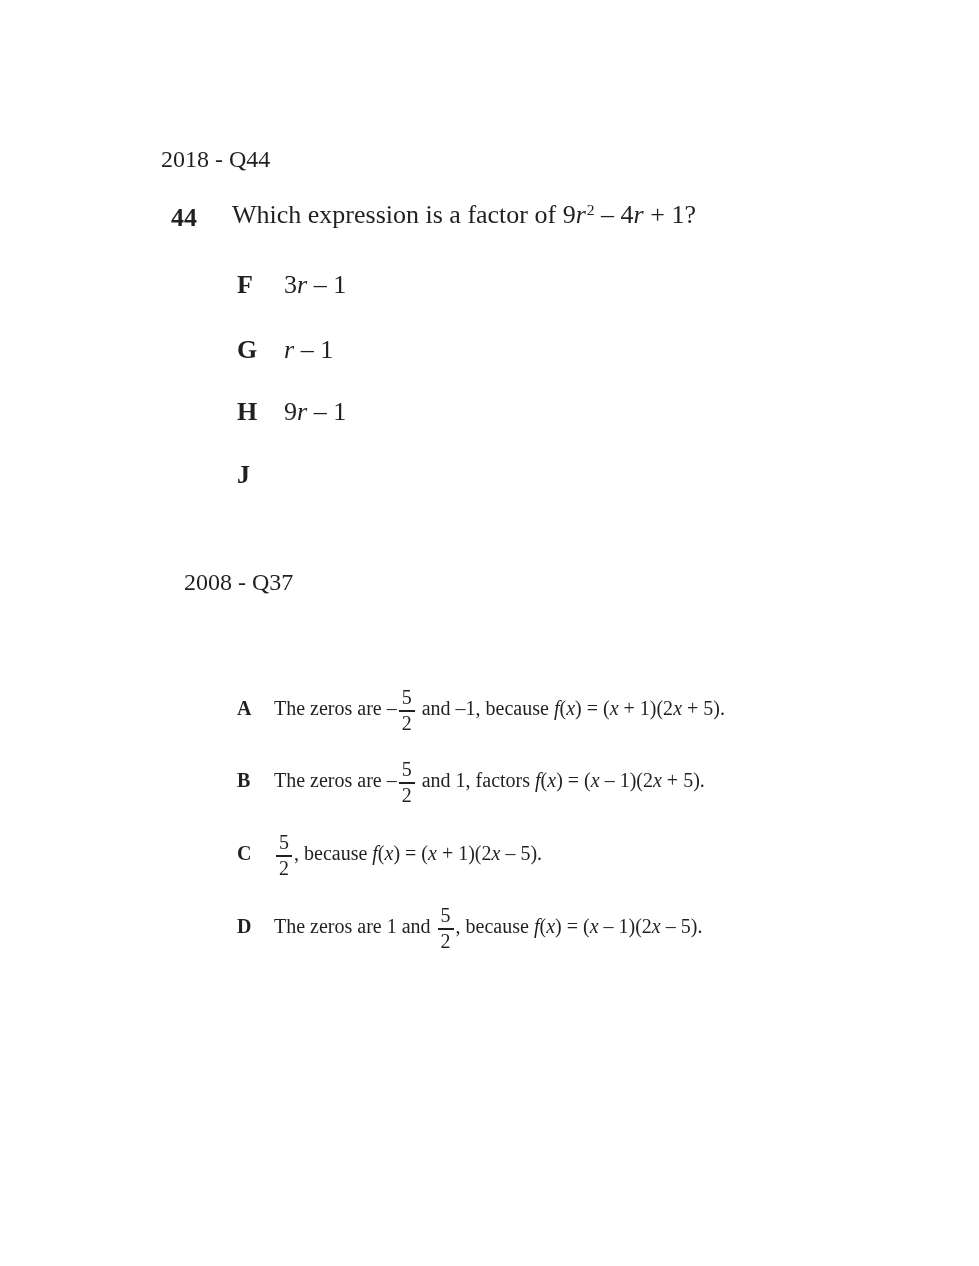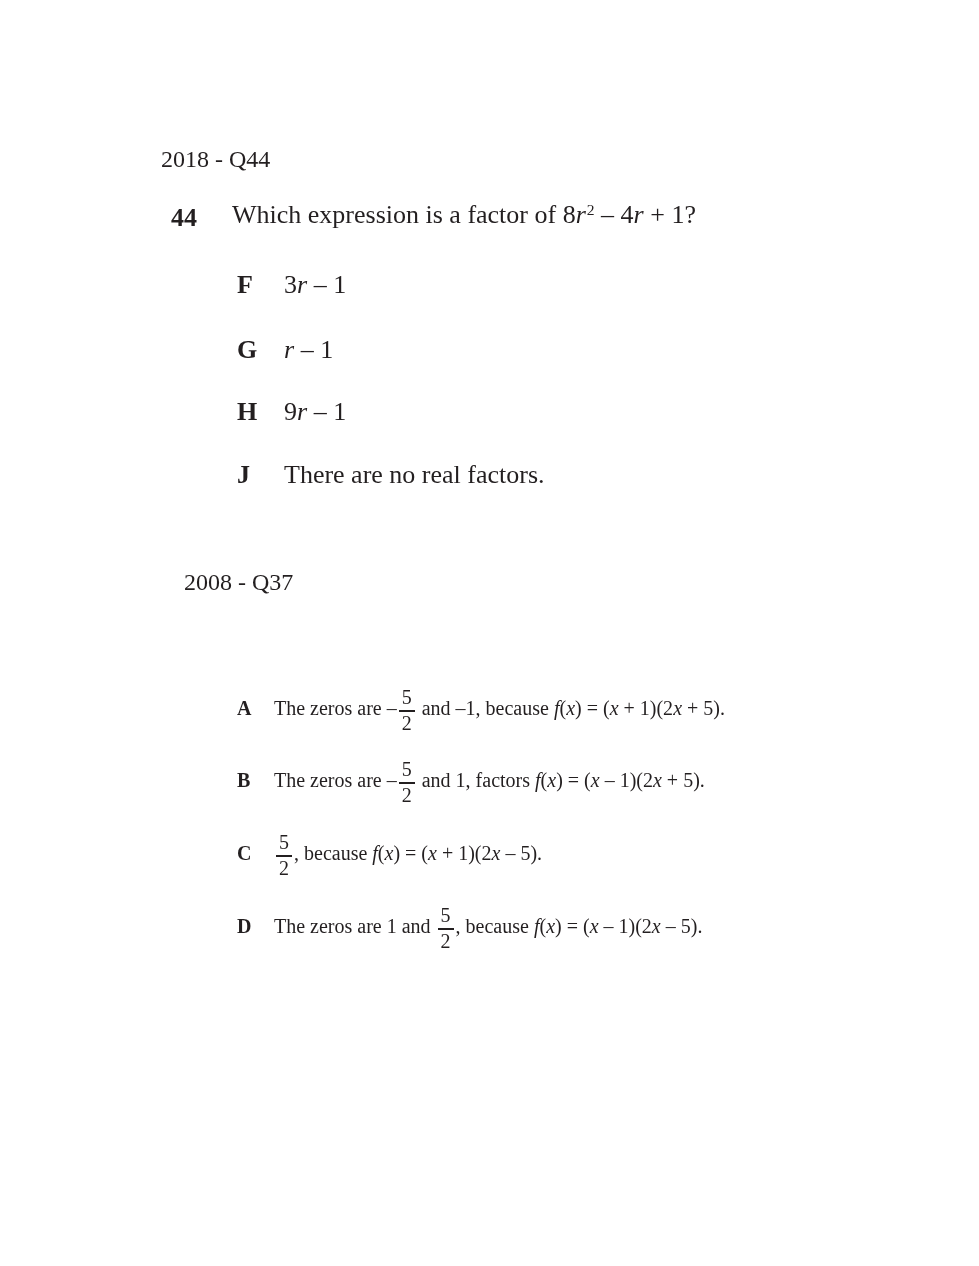--- a/index.html
+++ b/index.html
@@ -40,38 +40,37 @@
 </style>
 </head>
 <body>
 
 <div class="page">
 
   <div id="s1-header" class="src-label">2018 - Q44</div>
 
   <div id="s1-stem" class="qrow">
     <span class="qnum">44</span>
-    <span class="qtext"><span class="mtext">Which expression is a factor of 8</span><span class="mvar">r</span><span class="msup">2</span><span class="mtext"> – 4</span><span class="mvar">r</span><span class="mtext"> + 1?</span></span>
+    <span class="qtext"><span class="mtext">Which expression is a factor of 9</span><span class="mvar">r</span><span class="msup">2</span><span class="mtext"> – 4</span><span class="mvar">r</span><span class="mtext"> + 1?</span></span>
   </div>
 
   <div id="c1-0" class="choice s1c">
     <span class="clabel">F</span>
     <span class="ctext"><span class="mtext">3</span><span class="mvar">r</span><span class="mtext"> – 1</span></span>
   </div>
   <div id="c1-1" class="choice s1c">
     <span class="clabel">G</span>
     <span class="ctext"><span class="mvar">r</span><span class="mtext"> – 1</span></span>
   </div>
   <div id="c1-2" class="choice s1c">
     <span class="clabel">H</span>
     <span class="ctext"><span class="mtext">9</span><span class="mvar">r</span><span class="mtext"> – 1</span></span>
   </div>
   <div id="c1-3" class="choice s1c">
     <span class="clabel">J</span>
-    <span class="ctext"><span class="mtext">There are no real factors.</span></span>
   </div>
 
   <div id="s2-header" class="src-label">2008 - Q37</div>
 
 
   <div id="c2-0" class="choice s2c">
     <span class="clabel">A</span>
     <span class="ctext"><span class="mtext">The zeros are –</span><span class="frac">
           <span class="fnum">5</span>
           <span class="fden">2</span>

